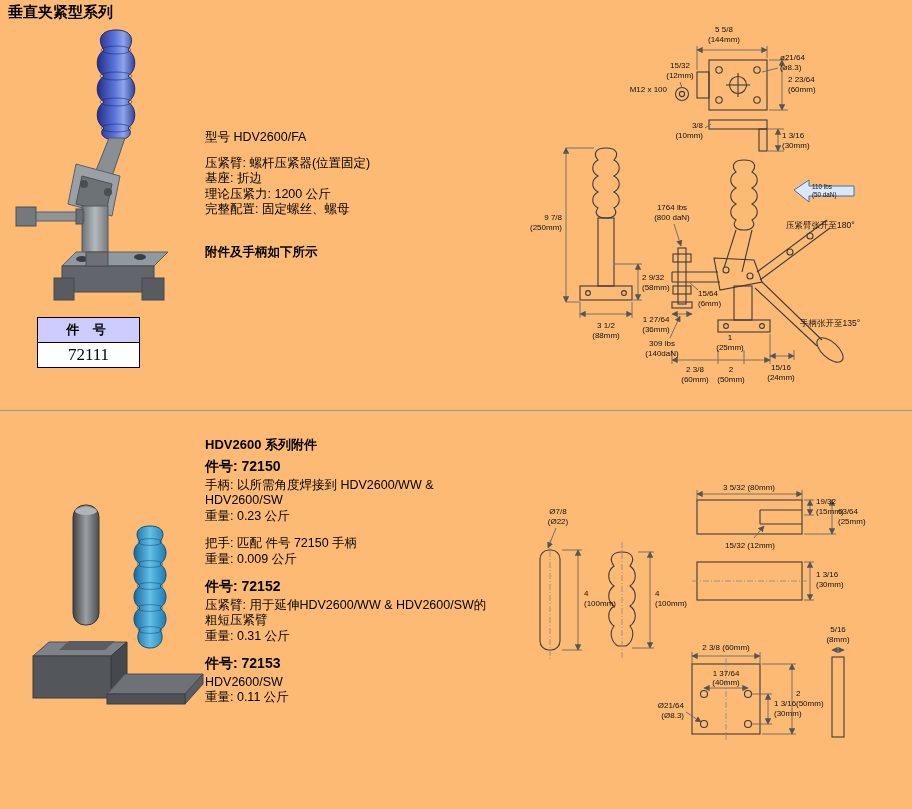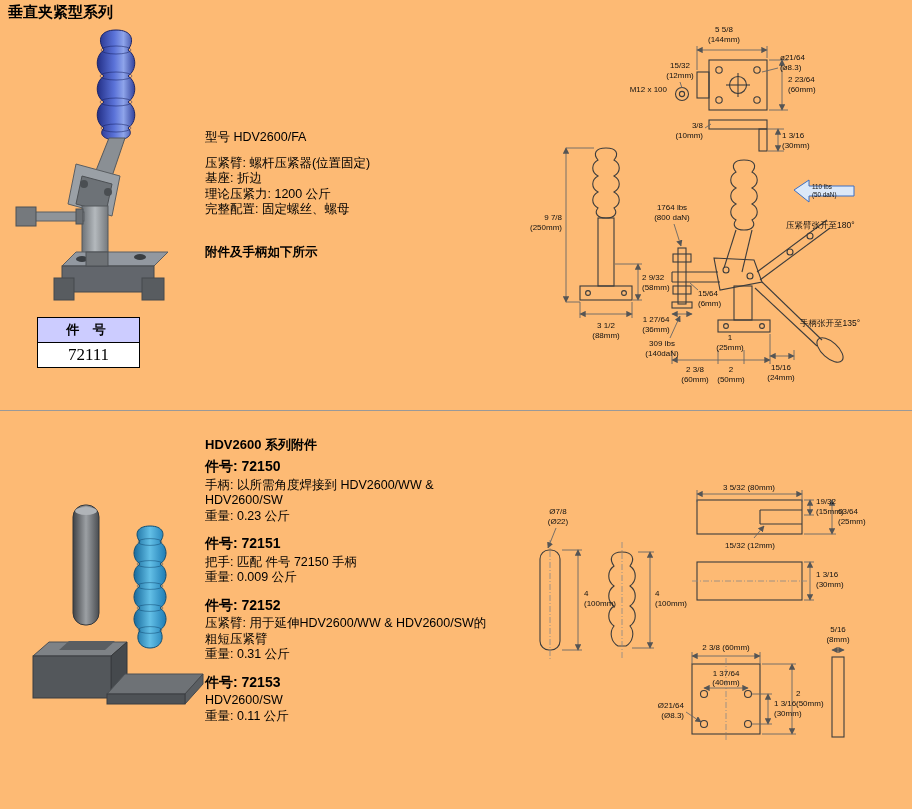--- a/index.html
+++ b/index.html
@@ -284,21 +284,20 @@
   </svg>
 
   <div class="abs tb2">
     <div class="acc">
       <div class="p">件号: 72150</div>
       <div>手柄: 以所需角度焊接到 HDV2600/WW &amp;</div>
       <div>HDV2600/SW</div>
       <div>重量: 0.23 公斤</div>
     </div>
     <div class="acc">
-      <div class="p">件号: 72151</div>
       <div>把手: 匹配 件号 72150 手柄</div>
       <div>重量: 0.009 公斤</div>
     </div>
     <div class="acc">
       <div class="p">件号: 72152</div>
       <div>压紧臂: 用于延伸HDV2600/WW &amp; HDV2600/SW的</div>
       <div>粗短压紧臂</div>
       <div>重量: 0.31 公斤</div>
     </div>
     <div class="acc">

